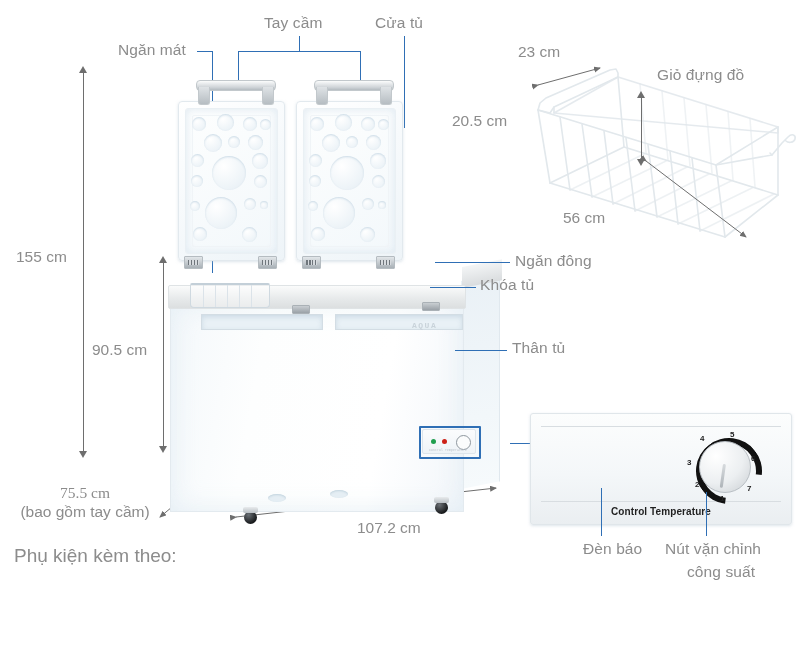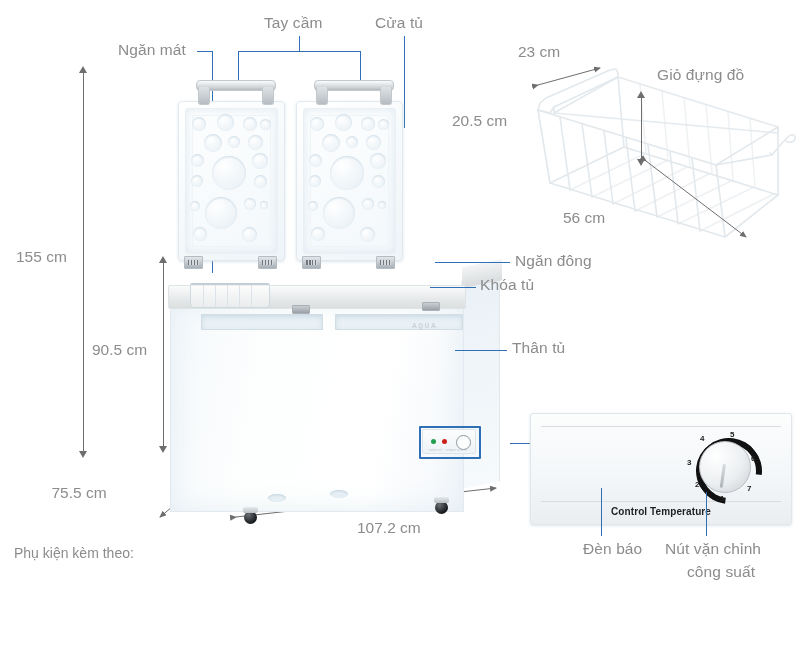--- a/index.html
+++ b/index.html
@@ -212,21 +212,21 @@
     border:1px solid #b7bec3;
   }
   .key .blade{
     position:absolute;left:8px;top:33px;width:6px;height:22px;
     background:linear-gradient(90deg,#d9dee1,#b4babe);border:1px solid #b0b6bb;border-top:none;
   }
   .keyring{
     position:absolute;width:20px;height:20px;border-radius:50%;
     border:1.6px solid #9aa1a6;
   }
-  .acc-title{position:absolute;left:14px;top:545px;font-size:14px;color:#8c8c8c;}
+  .acc-title{position:absolute;left:14px;top:545px;font-size:19px;color:#8c8c8c;}
 </style>
 </head>
 <body>
 
 <div id="stage">
 
   <div class="lbl" style="left:118px;top:41px;">Ngăn mát</div>
   <div class="lbl" style="left:264px;top:14px;">Tay cầm</div>
   <div class="lbl" style="left:375px;top:14px;">Cửa tủ</div>
 
@@ -243,21 +243,22 @@
   <div class="dim" style="left:16px;top:248px;">155 cm</div>
   <div class="dl dlv" style="left:83px;top:72px;height:380px;"></div>
   <div class="ar ar-up" style="left:79px;top:66px;"></div>
   <div class="ar ar-dn" style="left:79px;top:451px;"></div>
 
   <div class="dim" style="left:92px;top:341px;">90.5 cm</div>
   <div class="dl dlv" style="left:163px;top:262px;height:185px;"></div>
   <div class="ar ar-up" style="left:159px;top:256px;"></div>
   <div class="ar ar-dn" style="left:159px;top:446px;"></div>
 
-  <div class="dim c" style="left:4px;top:484px;width:150px;">75.5 cm</div>
+  <div class="dim c" style="left:10px;top:484px;width:150px;font-family:Liberation Serif, serif;">75.5 cm</div>
+  <div class="dim c" style="left:5px;top:503px;width:160px;">(bao gồm tay cầm)</div>
   <svg style="position:absolute;left:150px;top:455px;" width="90" height="70">
     <defs>
       <marker id="arD1" markerWidth="8" markerHeight="8" refX="6" refY="3" orient="auto">
         <path d="M0,0 L7,3 L0,6 z" fill="#6e6e6e"></path>
       </marker>
       <marker id="arD2" markerWidth="8" markerHeight="8" refX="6" refY="3" orient="auto">
         <path d="M0,0 L7,3 L0,6 z" fill="#6e6e6e"></path>
       </marker>
     </defs>
     <line x1="82" y1="2" x2="10" y2="62" stroke="#6e6e6e" stroke-width="1" marker-start="url(#arD1)" marker-end="url(#arD2)"></line>

